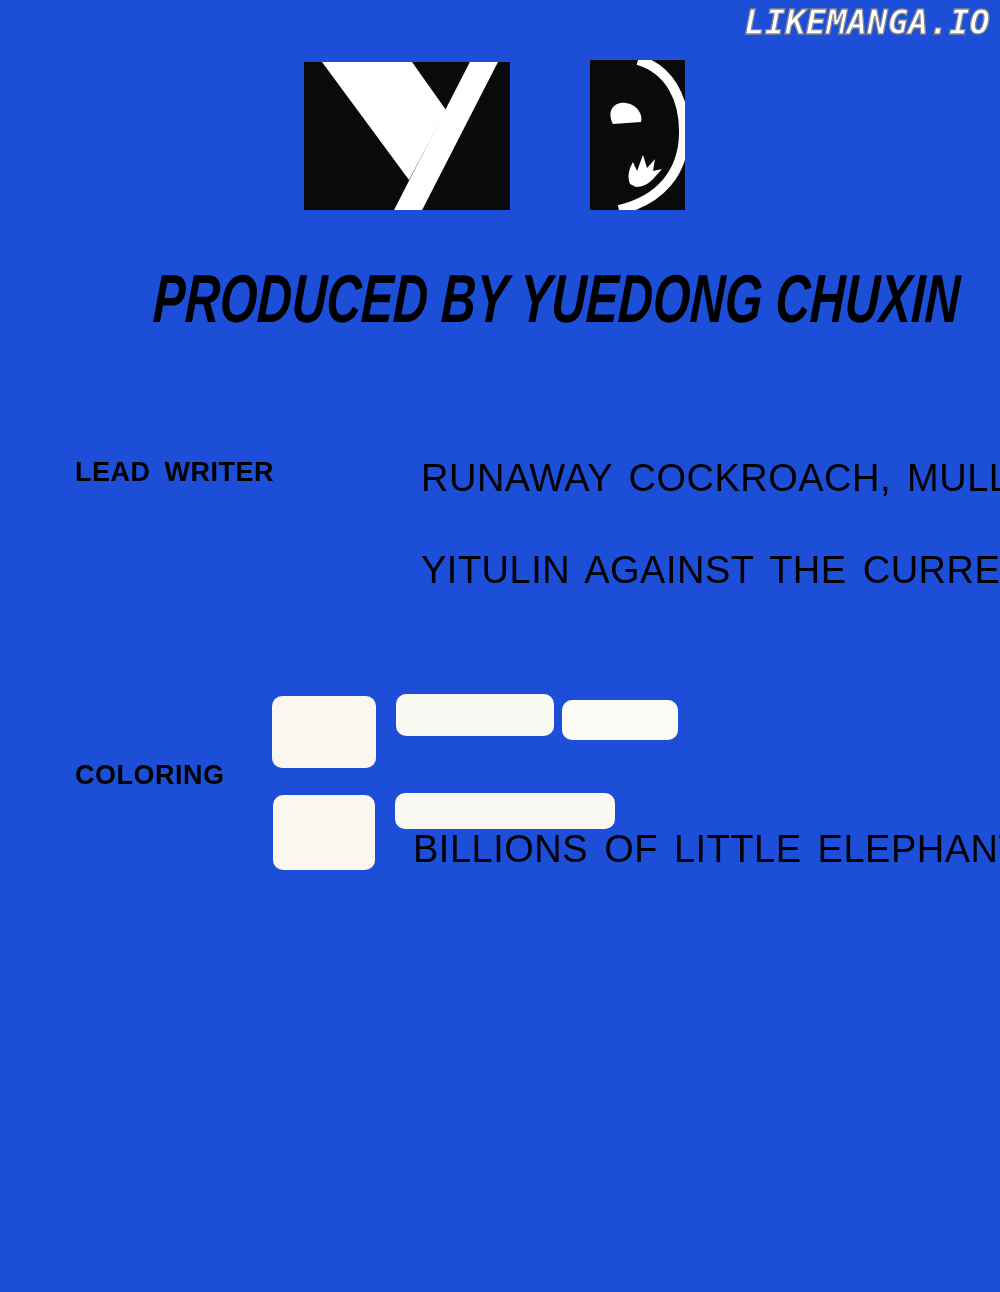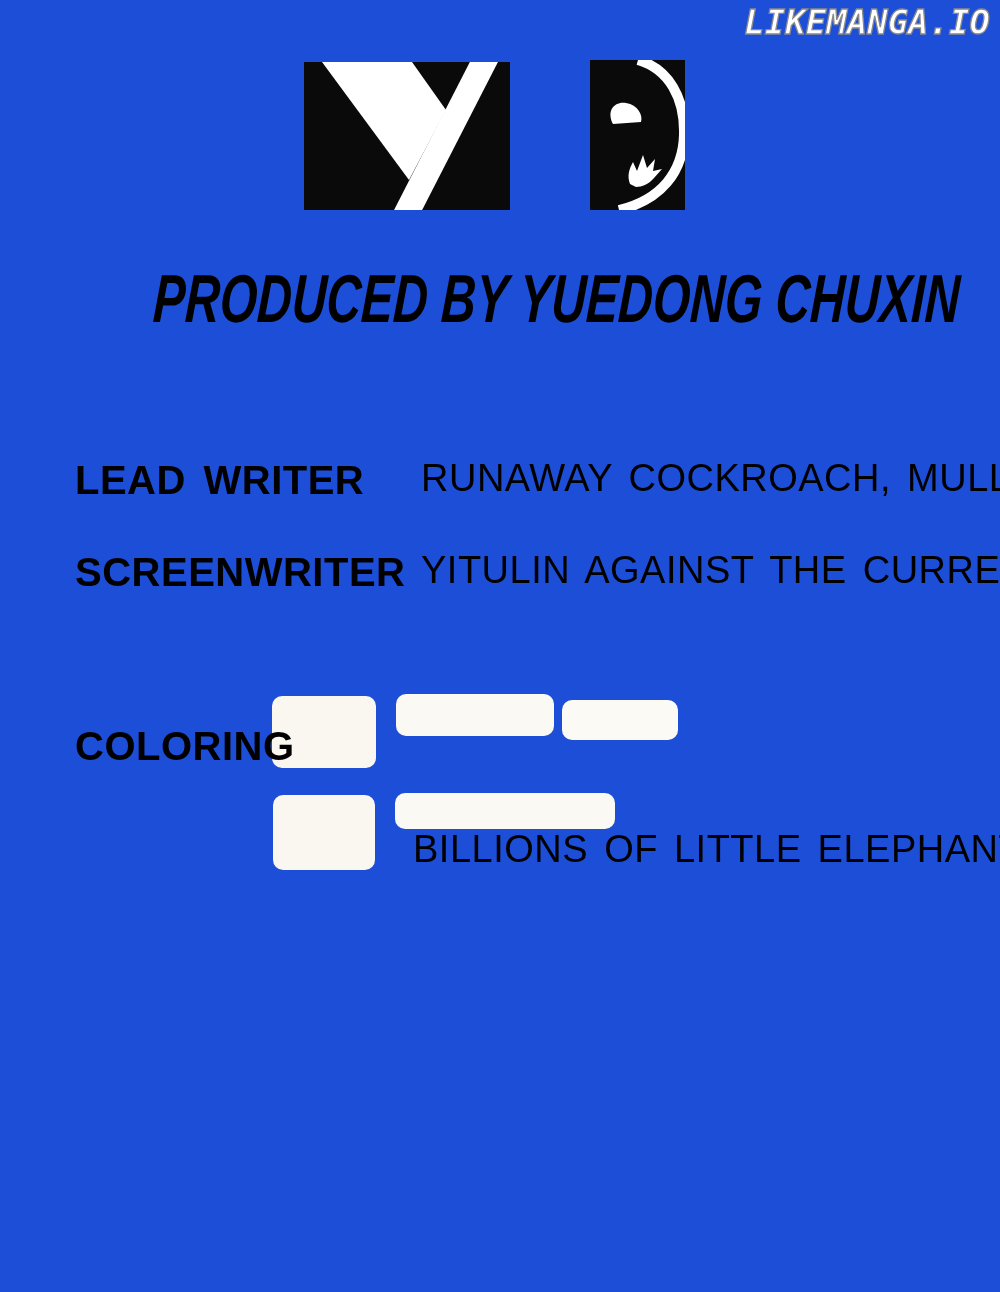--- a/index.html
+++ b/index.html
@@ -35,21 +35,21 @@
     font-weight:700;font-style:italic;
     font-size:64px;line-height:1.15;
     letter-spacing:0px;
     transform:translateX(19px) scale(0.75,1.06) skewX(-4deg);
     transform-origin:center;
   }
   
   .row{position:absolute;left:0;width:100%;height:50px;}
   .row .label{
     position:absolute;left:75px;top:0;
-    font-weight:700;font-size:40px;line-height:1.15;
+    font-weight:700;font-size:27px;line-height:1.15;
     letter-spacing:0.5px;word-spacing:6px;white-space:nowrap;
   }
   .row .value{
     position:absolute;left:421px;top:0;
     font-weight:400;font-size:38px;line-height:1.15;
     letter-spacing:0.5px;word-spacing:5px;white-space:nowrap;
   }
   .row.r5 .value{left:413px;}
   
   .ghost{position:absolute;background:#f9f7f0;border-radius:10px;}
@@ -87,24 +87,23 @@
   <div class="ghost g2"></div>
   <div class="ghost g3"></div>
   <div class="ghost g4"></div>
   <div class="ghost g5"></div>
 
   <div class="row r1" style="top:457px">
     <span class="label">LEAD WRITER</span>
     <span class="value">RUNAWAY COCKROACH, MULLET</span>
   </div>
   <div class="row r2" style="top:549px">
-    <span class="label">SCREENWRITER</span>
     <span class="value">YITULIN AGAINST THE CURRENT</span>
   </div>
-  <div class="row r4" style="top:723px">
+  <div class="row r4" style="top:760px">
     <span class="label">COLORING</span>
   </div>
   <div class="row r5" style="top:828px">
     <span class="label"></span>
     <span class="value">BILLIONS OF LITTLE ELEPHANTS</span>
   </div>
 
 </div>
 
 </body></html>

